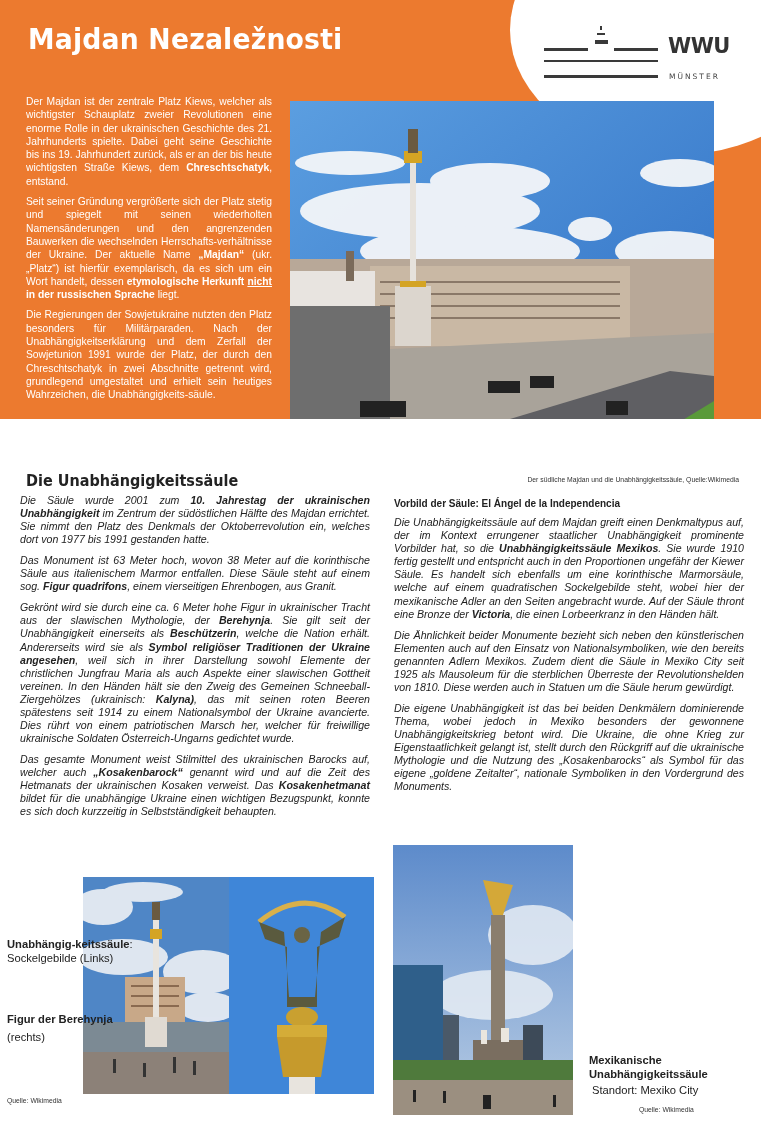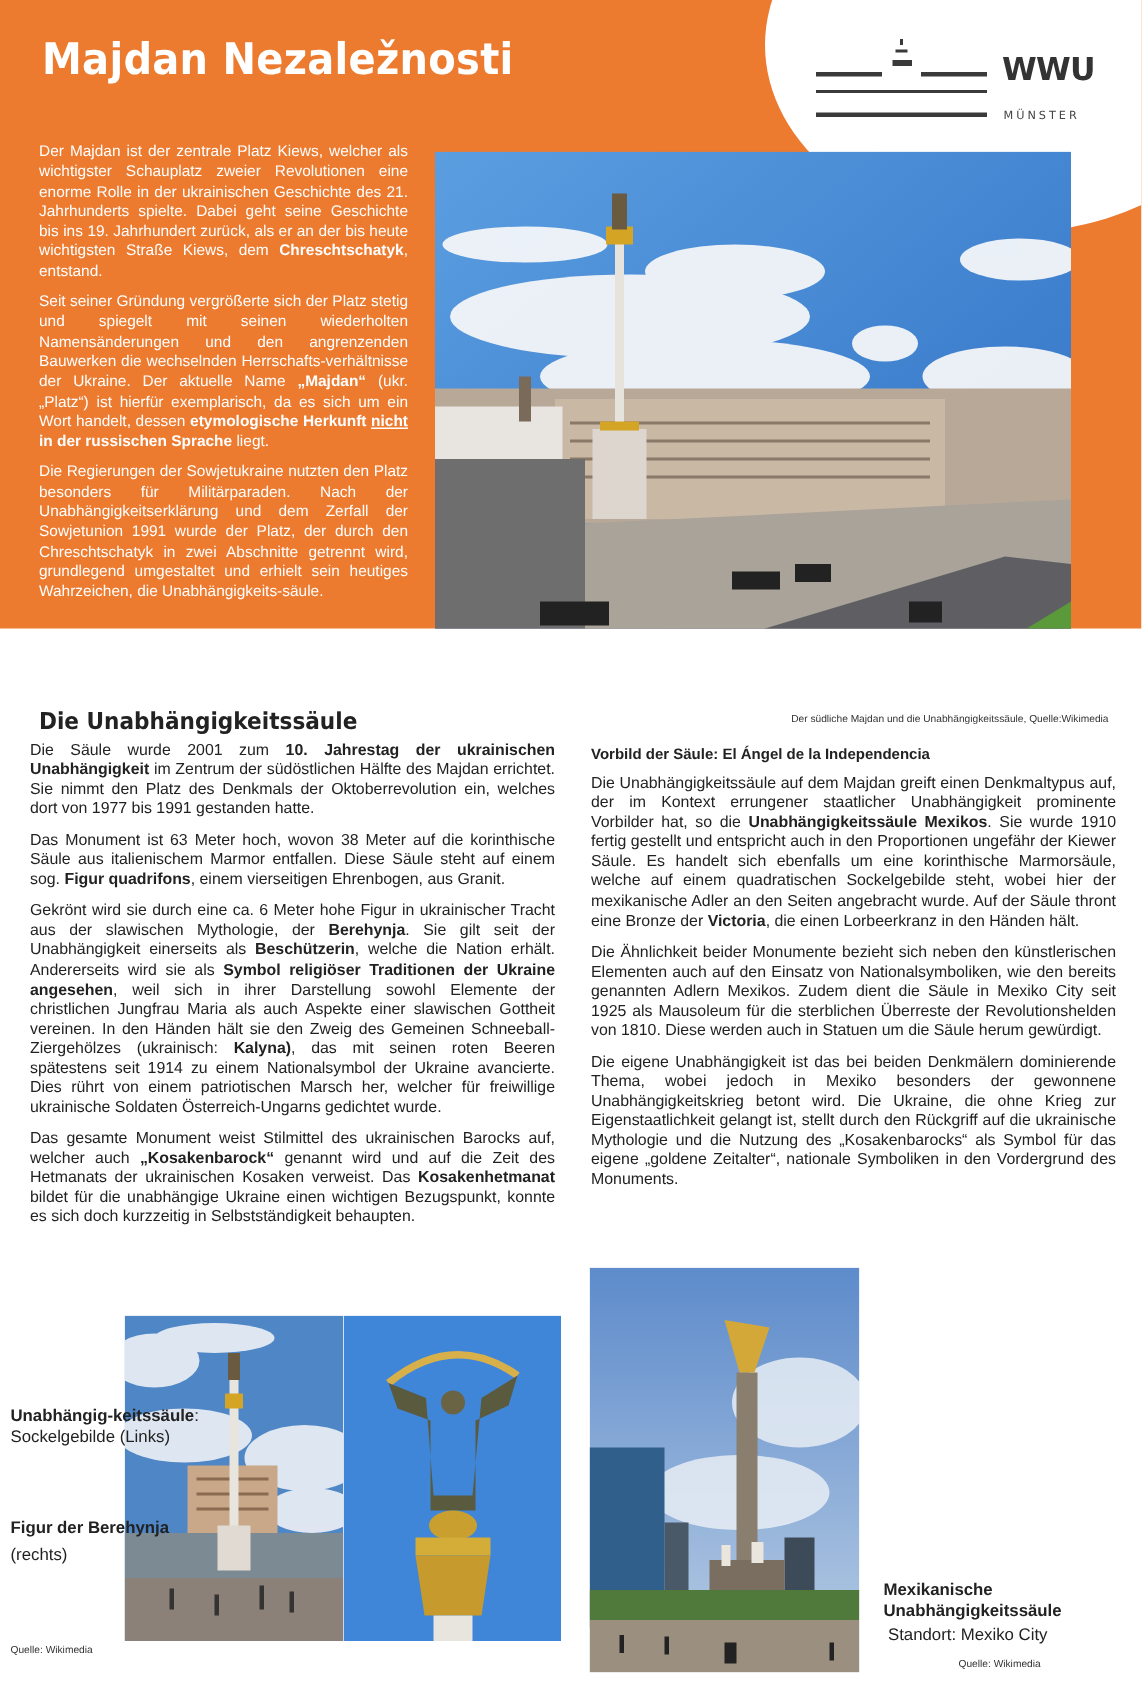--- a/index.html
+++ b/index.html
@@ -20,21 +20,21 @@
   .wwu-text { position: absolute; left: 128px; top: 8px; font-family: "DejaVu Sans", sans-serif; font-weight: bold; font-size: 21px; color: #333; letter-spacing: -0.5px; }
   .wwu-sub { position: absolute; left: 129px; top: 46px; font-family: "DejaVu Sans", sans-serif; font-size: 7.5px; color: #444; letter-spacing: 2px; }
 
   .photo-main { position: absolute; left: 290px; top: 101px; width: 424px; height: 339px; overflow: hidden; }
   .caption-main { position: absolute; right: 22px; top: 476px; font-size: 6.8px; color: #333; }
 
   .h2 { position: absolute; font-weight: bold; color: #222; }
   .h2-left { left: 26px; top: 472px; font-size: 15.5px; font-family: "DejaVu Sans", sans-serif; transform: scaleX(0.93); transform-origin: left; }
   .h2-right { left: 394px; top: 498px; font-size: 10px; font-family: "Liberation Sans", sans-serif; }
 
-  .col { position: absolute; font-size: 10.6px; line-height: 13.1px; text-align: justify; color: #222; }
+  .col { position: absolute; font-size: 10.6px; line-height: 13.1px; text-align: justify; color: #222; font-style: italic; }
   .col p { margin-bottom: 7.8px; }
   .col-left { left: 20px; top: 494px; width: 350px; }
   .col-right { left: 394px; top: 516px; width: 350px; }
 
   .photo-pair { position: absolute; left: 83px; top: 877px; width: 291px; height: 217px; display: flex; }
   .photo-pair > div { width: 50%; height: 100%; overflow: hidden; }
   .photo-mex { position: absolute; left: 393px; top: 845px; width: 180px; height: 270px; overflow: hidden; }
 
   .side-cap { position: absolute; left: 7px; font-size: 11.2px; line-height: 14px; color: #222; }
   .side-cap b { font-weight: bold; }

